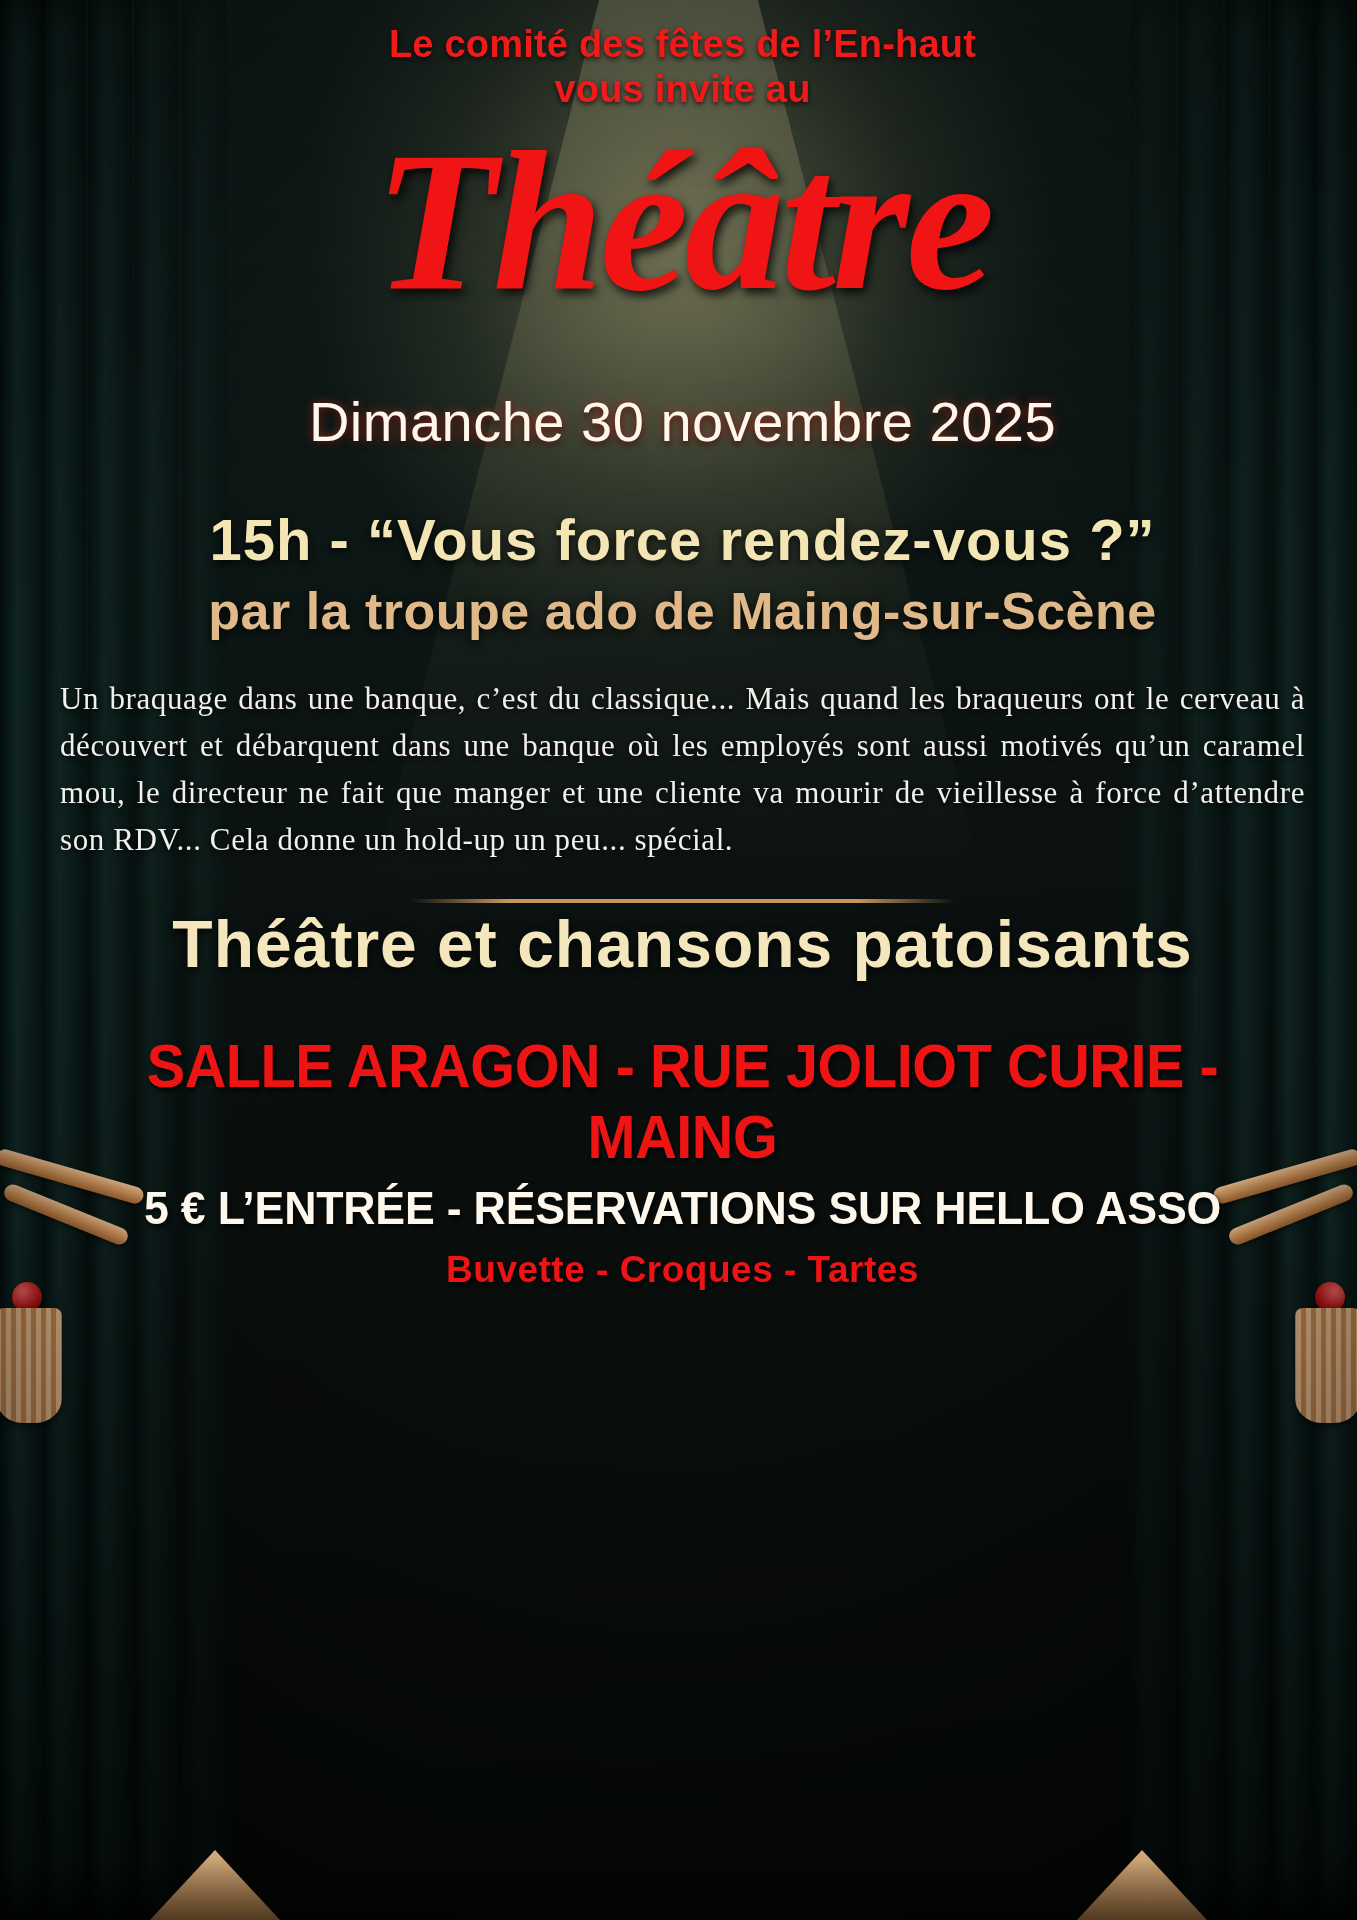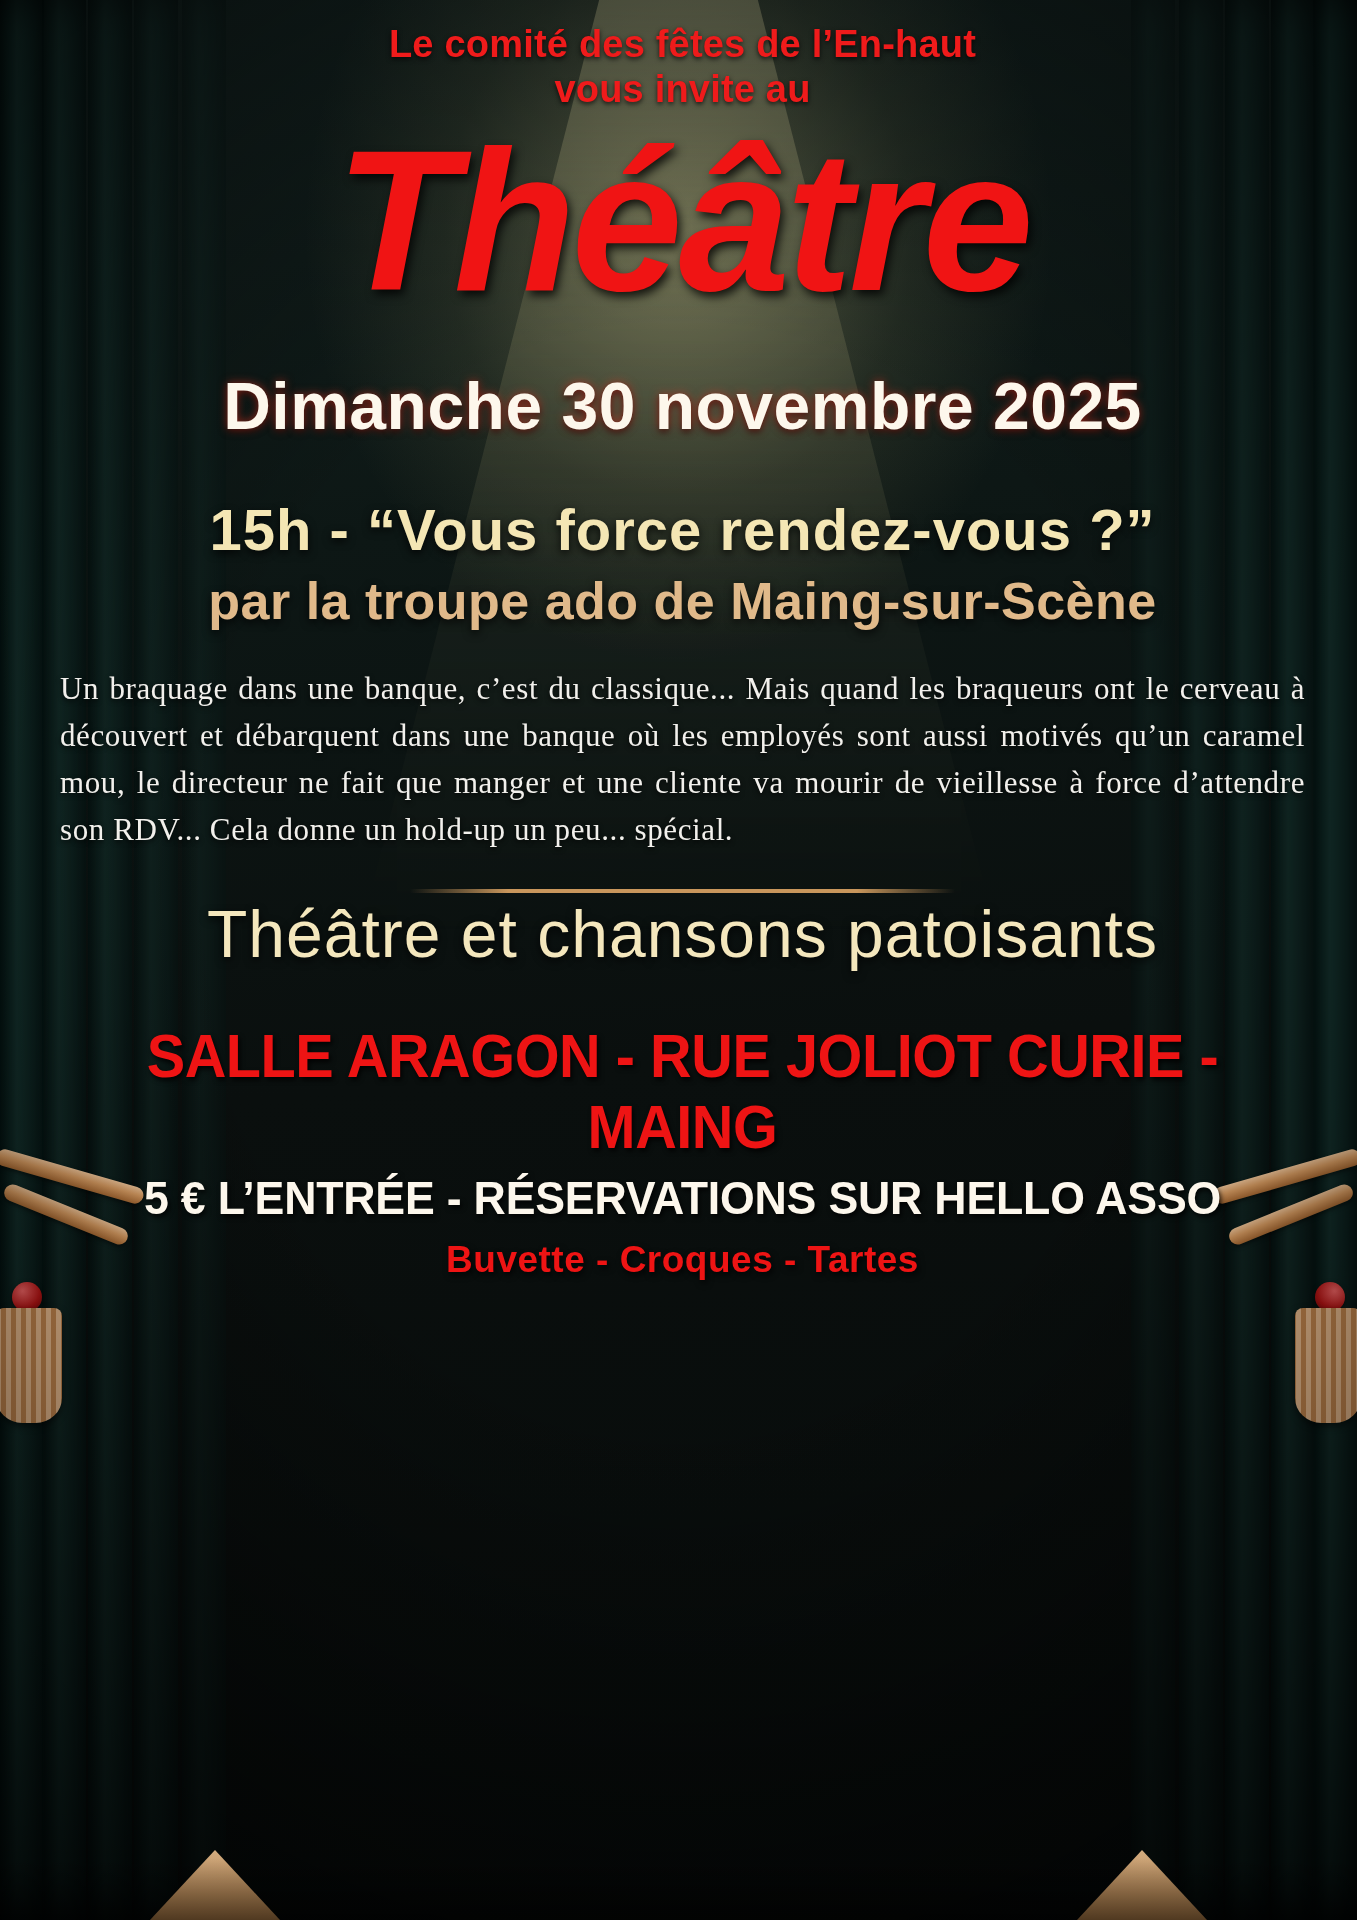--- a/index.html
+++ b/index.html
@@ -108,33 +108,33 @@
     color: #ef1b1b;
     font-weight: bold;
     font-size: 38px;
     line-height: 1.18;
     letter-spacing: 0.2px;
     text-shadow: 0 2px 5px rgba(0,0,0,0.75);
   }
   .title-theatre {
     margin-top: 4px;
     color: #f01414;
-    font-family: Liberation Sans, sans-serif;
+    font-family: Liberation Serif, serif;
     font-style: italic;
     font-weight: bold;
     font-size: 200px;
     line-height: 1.05;
     letter-spacing: -4px;
     text-shadow: 3px 5px 10px rgba(0,0,0,0.8);
   }
   .date {
-    margin-top: 42px;
+    margin-top: 63px;
     color: #fdf7ec;
-    font-weight: bold;
-    font-size: 66px;
+    font-weight: normal;
+    font-size: 56px;
     letter-spacing: 0.5px;
     text-shadow: 0 0 10px rgba(255,60,40,0.55), 0 3px 7px rgba(0,0,0,0.8);
   }
   .show1-time {
     margin-top: 52px;
     color: #f4e6b4;
     font-weight: bold;
     font-size: 58px;
     letter-spacing: 1px;
     text-shadow: 0 3px 8px rgba(0,0,0,0.8);
@@ -168,21 +168,21 @@
     margin-top: 38px;
     color: #dcb183;
     font-weight: bold;
     font-size: 70px;
     letter-spacing: 1px;
     text-shadow: 0 3px 8px rgba(0,0,0,0.8);
   }
   .show2-desc {
     margin-top: 4px;
     color: #f4e7bd;
-    font-weight: normal;
+    font-weight: bold;
     font-size: 66px;
     line-height: 1.14;
     letter-spacing: 1px;
     text-shadow: 0 3px 8px rgba(0,0,0,0.8);
   }
   .venue {
     margin-top: 48px;
     color: #ee1414;
     font-weight: bold;
     font-size: 62px;

